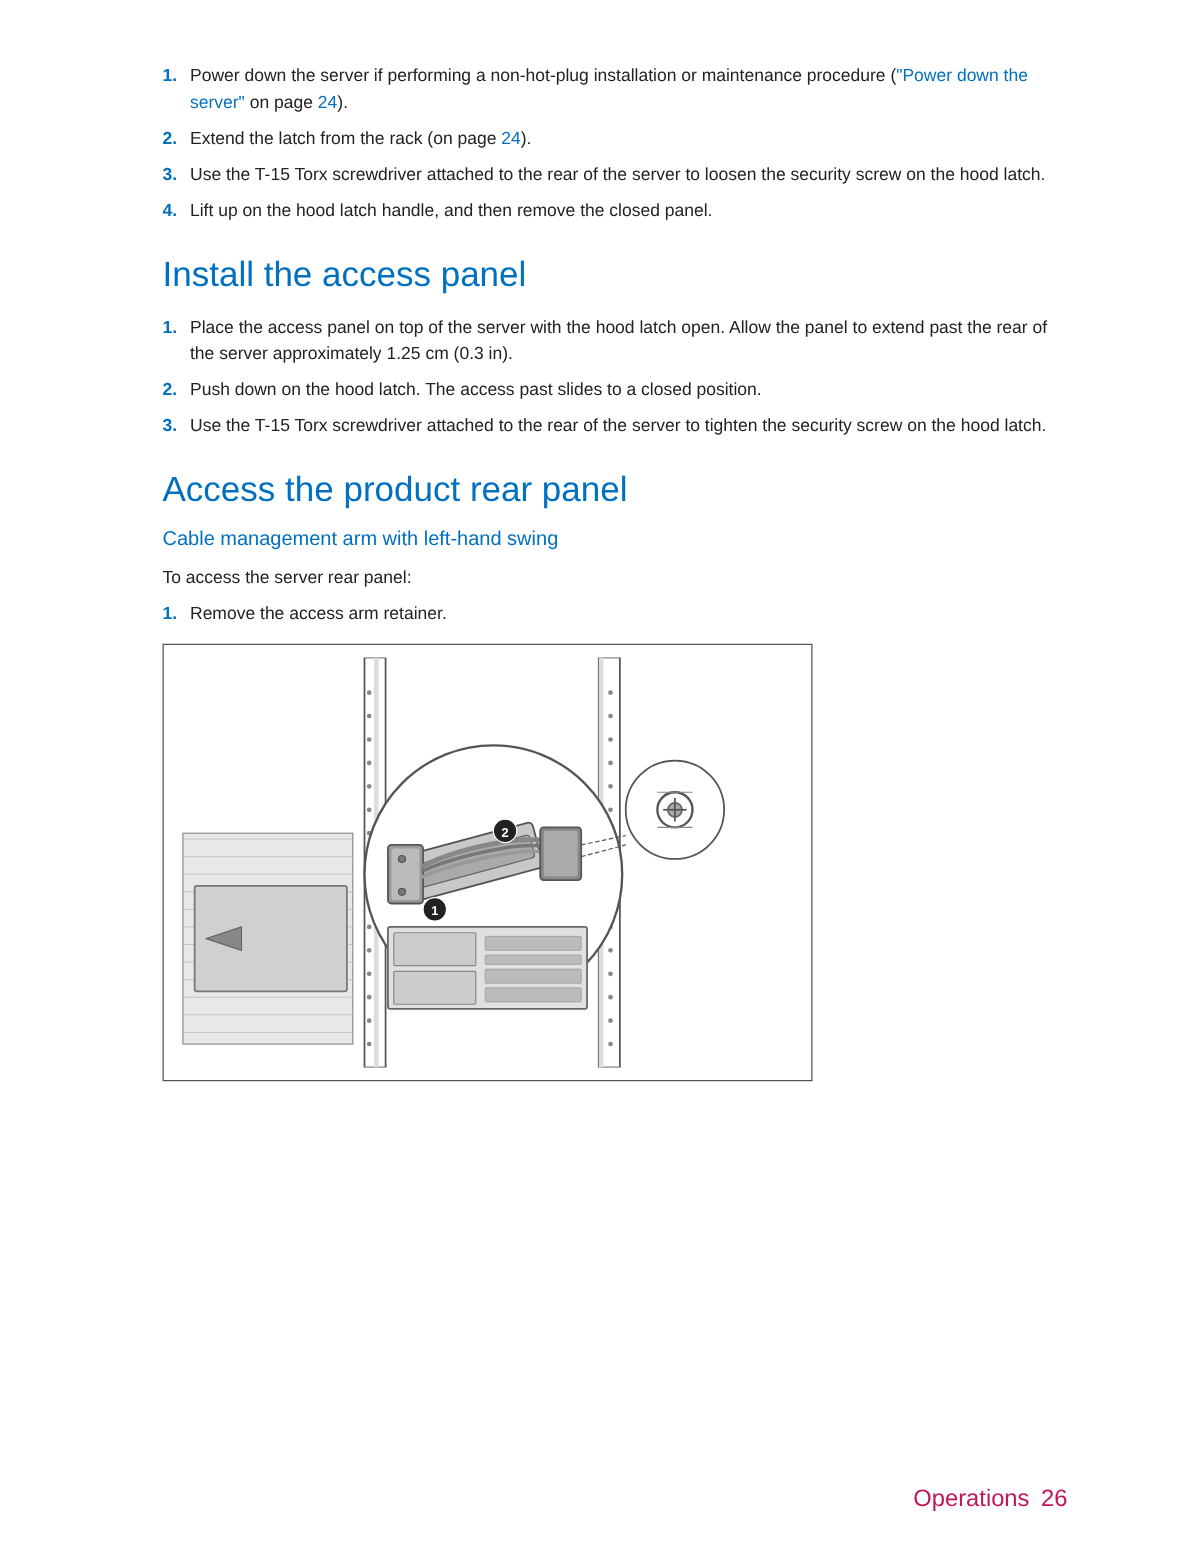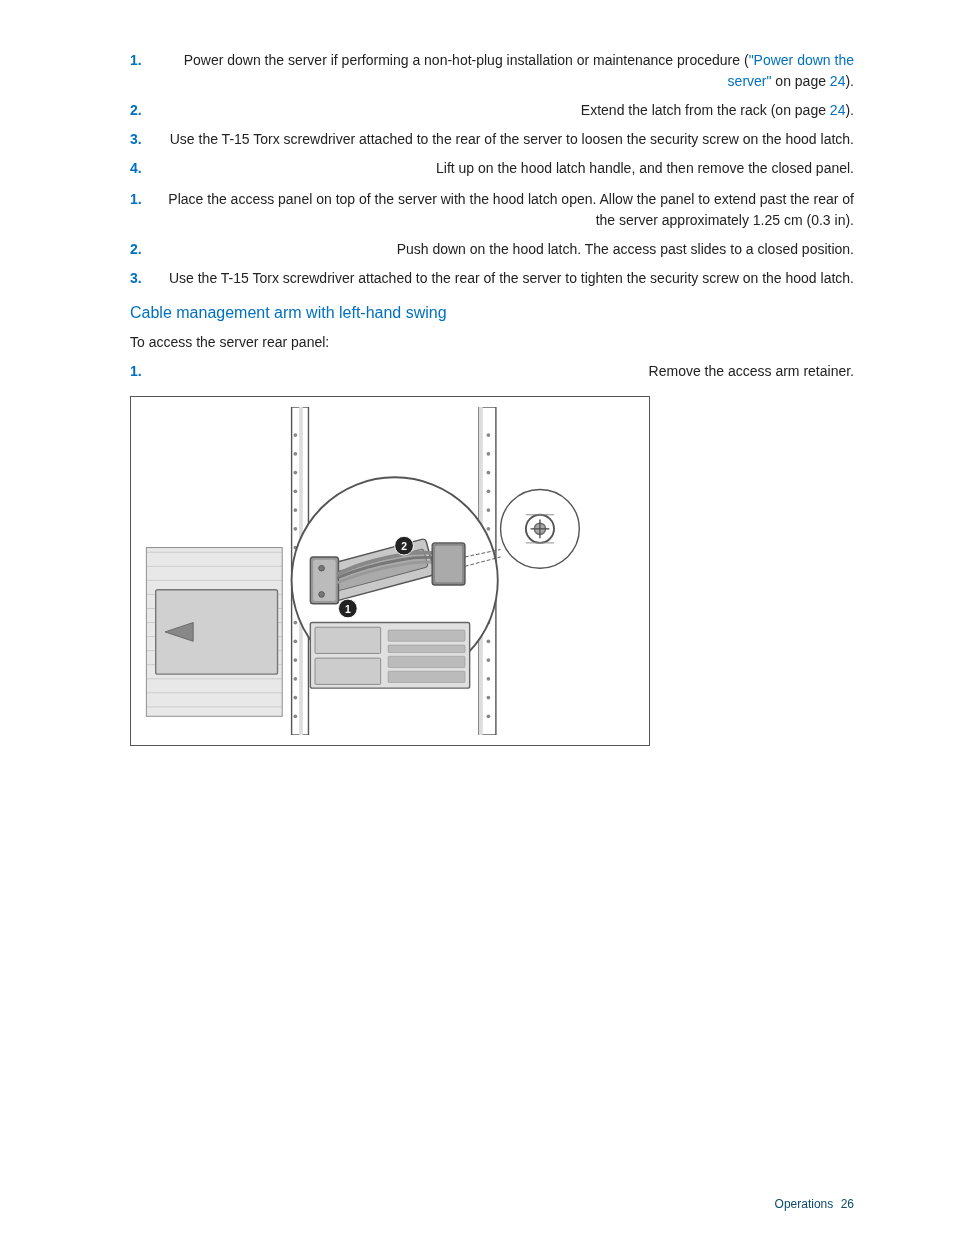--- a/index.html
+++ b/index.html
@@ -38,21 +38,20 @@
 
     .ordered-list li .num {
       color: #0070c0;
       font-weight: bold;
       min-width: 22px;
       flex-shrink: 0;
     }
 
     .ordered-list li .content {
       flex: 1;
-      text-align: right;
     }
 
     a.link, .link {
       color: #0070c0;
       text-decoration: none;
     }
 
     .section-heading {
       font-size: 28px;
       font-weight: 300;
@@ -88,22 +87,22 @@
     
     .diagram-svg {
       width: 100%;
       height: 100%;
     }
 
     .footer-area {
       position: absolute;
       bottom: 24px;
       right: 100px;
-      color: #0c4a6e;
-      font-size: 12px;
+      color: #be185d;
+      font-size: 19px;
       margin-left: 42px;
     }
 
     .footer-label {
       display: inline;
     }
 
     .footer-page {
       display: inline;
       margin-left: 4px;
@@ -130,36 +129,38 @@
     <li>
       <span class="num">3.</span>
       <span class="content">Use the T-15 Torx screwdriver attached to the rear of the server to loosen the security screw on the hood latch.</span>
     </li>
     <li>
       <span class="num">4.</span>
       <span class="content">Lift up on the hood latch handle, and then remove the closed panel.</span>
     </li>
   </ol>
 
+  <h2 class="section-heading">Install the access panel</h2>
 
   <ol class="ordered-list">
     <li>
       <span class="num">1.</span>
       <span class="content">Place the access panel on top of the server with the hood latch open. Allow the panel to extend past the rear of the server approximately 1.25 cm (0.3 in).</span>
     </li>
     <li>
       <span class="num">2.</span>
       <span class="content">Push down on the hood latch. The access past slides to a closed position.</span>
     </li>
     <li>
       <span class="num">3.</span>
       <span class="content">Use the T-15 Torx screwdriver attached to the rear of the server to tighten the security screw on the hood latch.</span>
     </li>
   </ol>
 
+  <h2 class="section-heading">Access the product rear panel</h2>
 
   <h3 class="sub-sub-heading">Cable management arm with left-hand swing</h3>
 
   <p class="intro-text">To access the server rear panel:</p>
 
   <ol class="ordered-list">
     <li>
       <span class="num">1.</span>
       <span class="content">Remove the access arm retainer.</span>
     </li>

